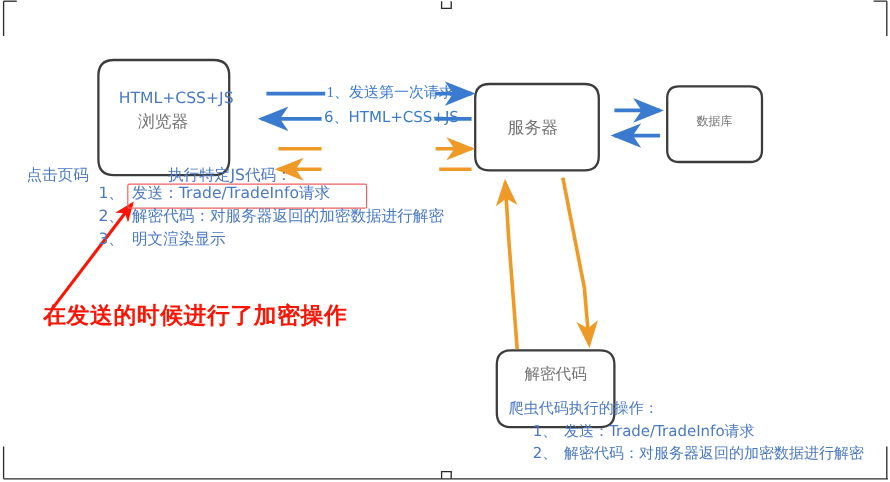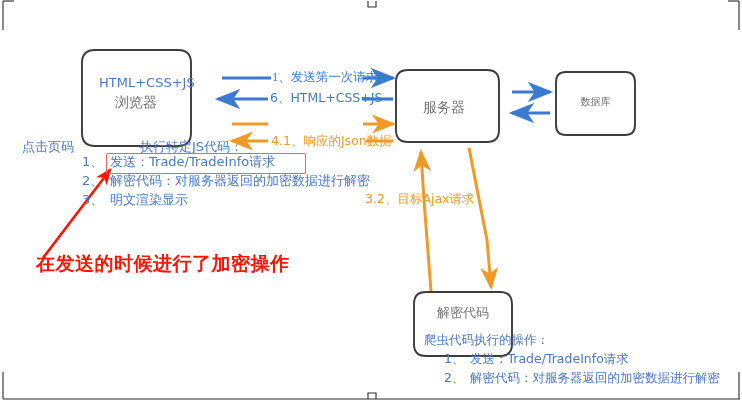--- a/index.html
+++ b/index.html
@@ -159,23 +159,21 @@
   <div class="lbl dark-hand" style="left:112px; top:94px; width:48px; text-align:center; font-size:14px;">浏览器</div>
 
   <div class="lbl dark-hand" style="left:423px; top:99px; width:49px; text-align:left; font-size:14px;">服务器</div>
 
   <div class="lbl dark-hand" style="left:571px; top:96px; width:49px; text-align:center; font-size:10px;">数据库</div>
 
   <div class="lbl dark-hand" style="left:435px; top:306px; width:56px; text-align:center; font-size:13px;">解密代码</div>
 
   <div class="lbl blue-arrow-lbl" style="left:272px; top:70px;font-family:Liberation Serif, serif;">1、发送第一次请求</div>
   <div class="lbl blue-arrow-lbl" style="left:270px; top:91px;">6、HTML+CSS+JS</div>
-  <div class="lbl orange-hand" style="left:271px; top:134px;">4.1、响应的Json数据</div>
 
-  <div class="lbl orange-hand" style="left:365px; top:192px;">3.2、目标Ajax请求</div>
 
   <div class="lbl blue-hand" style="left:22px; top:140px; font-size:13px;">点击页码</div>
 
   <div class="lbl blue-hand" style="left:92px; top:140px; font-size:13px;margin-left:48px;">执行特定JS代码：</div>
 
   <div class="redbox" style="left:106px; top:153px; width:198px; height:19px;"></div>
 
   <div class="lbl num-blue" style="left:82px; top:155px;">1、</div>
   <div class="lbl blue-hand" style="left:110px; top:155px;">发送：Trade/TradeInfo请求</div>
 

